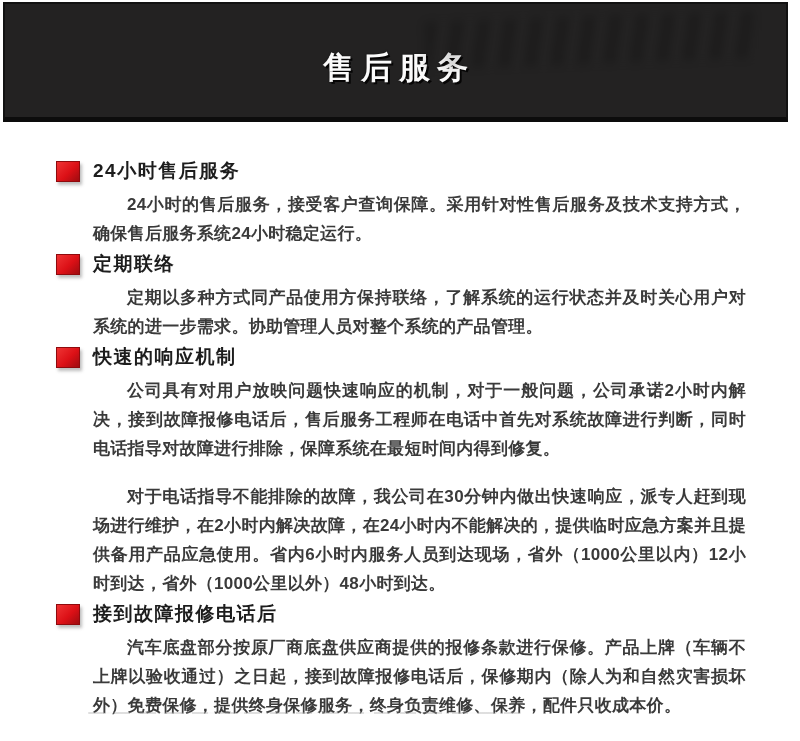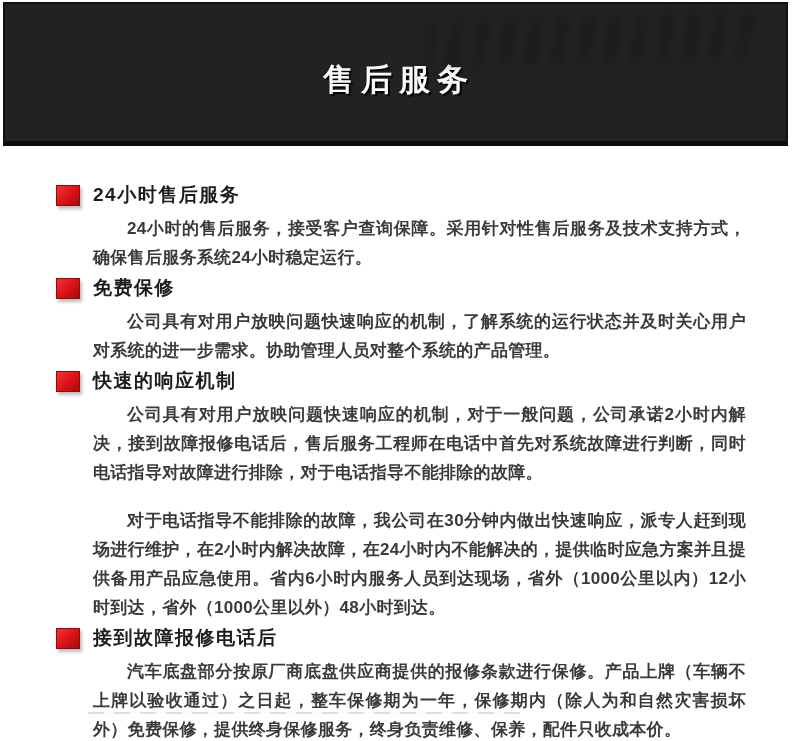--- a/index.html
+++ b/index.html
@@ -17,21 +17,21 @@
   body{
     width:800px;height:741px;overflow:hidden;position:relative;
     background:var(--page-bg);
     font-family:"Liberation Sans","DejaVu Sans",sans-serif;
   }
 
   
   .banner{
     position:relative;
     margin:2px 12px 0 3px;
-    height:144px;
+    height:120px;
     background:var(--banner-bg);
     border:2px solid var(--banner-border);
     border-bottom:5px solid #0c0c0c;
     display:flex;align-items:center;justify-content:center;
     overflow:hidden;
   }
   .banner .watermark-smear{
     position:absolute;top:12px;left:420px;width:330px;height:48px;
     background:
       repeating-linear-gradient(100deg, rgba(0,0,0,0.45) 0 14px, rgba(60,60,60,0.12) 14px 26px);
@@ -110,38 +110,38 @@
       <div class="sec-head">
         <span class="bullet"></span>
         <h2>24小时售后服务</h2>
       </div>
       <p>24小时的售后服务，接受客户查询保障。采用针对性售后服务及技术支持方式，确保售后服务系统24小时稳定运行。</p>
     </section>
 
     <section>
       <div class="sec-head">
         <span class="bullet"></span>
-        <h2>免费保修</h2>
+        <h2>定期联络</h2>
       </div>
-      <p>公司具有对用户放映问题快速响应的机制，了解系统的运行状态并及时关心用户对系统的进一步需求。协助管理人员对整个系统的产品管理。</p>
+      <p>定期以多种方式同产品使用方保持联络，了解系统的运行状态并及时关心用户对系统的进一步需求。协助管理人员对整个系统的产品管理。</p>
     </section>
 
     <section>
       <div class="sec-head">
         <span class="bullet"></span>
         <h2>快速的响应机制</h2>
       </div>
-      <p>公司具有对用户放映问题快速响应的机制，对于一般问题，公司承诺2小时内解决，接到故障报修电话后，售后服务工程师在电话中首先对系统故障进行判断，同时电话指导对故障进行排除，对于电话指导不能排除的故障。</p>
+      <p>公司具有对用户放映问题快速响应的机制，对于一般问题，公司承诺2小时内解决，接到故障报修电话后，售后服务工程师在电话中首先对系统故障进行判断，同时电话指导对故障进行排除，保障系统在最短时间内得到修复。</p>
       <p>对于电话指导不能排除的故障，我公司在30分钟内做出快速响应，派专人赶到现场进行维护，在2小时内解决故障，在24小时内不能解决的，提供临时应急方案并且提供备用产品应急使用。省内6小时内服务人员到达现场，省外（1000公里以内）12小时到达，省外（1000公里以外）48小时到达。</p>
     </section>
 
     <section>
       <div class="sec-head">
         <span class="bullet"></span>
         <h2>接到故障报修电话后</h2>
       </div>
-      <p>汽车底盘部分按原厂商底盘供应商提供的报修条款进行保修。产品上牌（车辆不上牌以验收通过）之日起，整车保修期为一年，保修期内（除人为和自然灾害损坏外）免费保修，提供终身保修服务，终身负责维修、保养，配件只收成本价。</p>
+      <p>汽车底盘部分按原厂商底盘供应商提供的报修条款进行保修。产品上牌（车辆不上牌以验收通过）之日起，接到故障报修电话后，保修期内（除人为和自然灾害损坏外）免费保修，提供终身保修服务，终身负责维修、保养，配件只收成本价。</p>
     </section>
 
   </main>
 
   <div class="artifact-line"></div>
 </div>
 
 </body></html>

